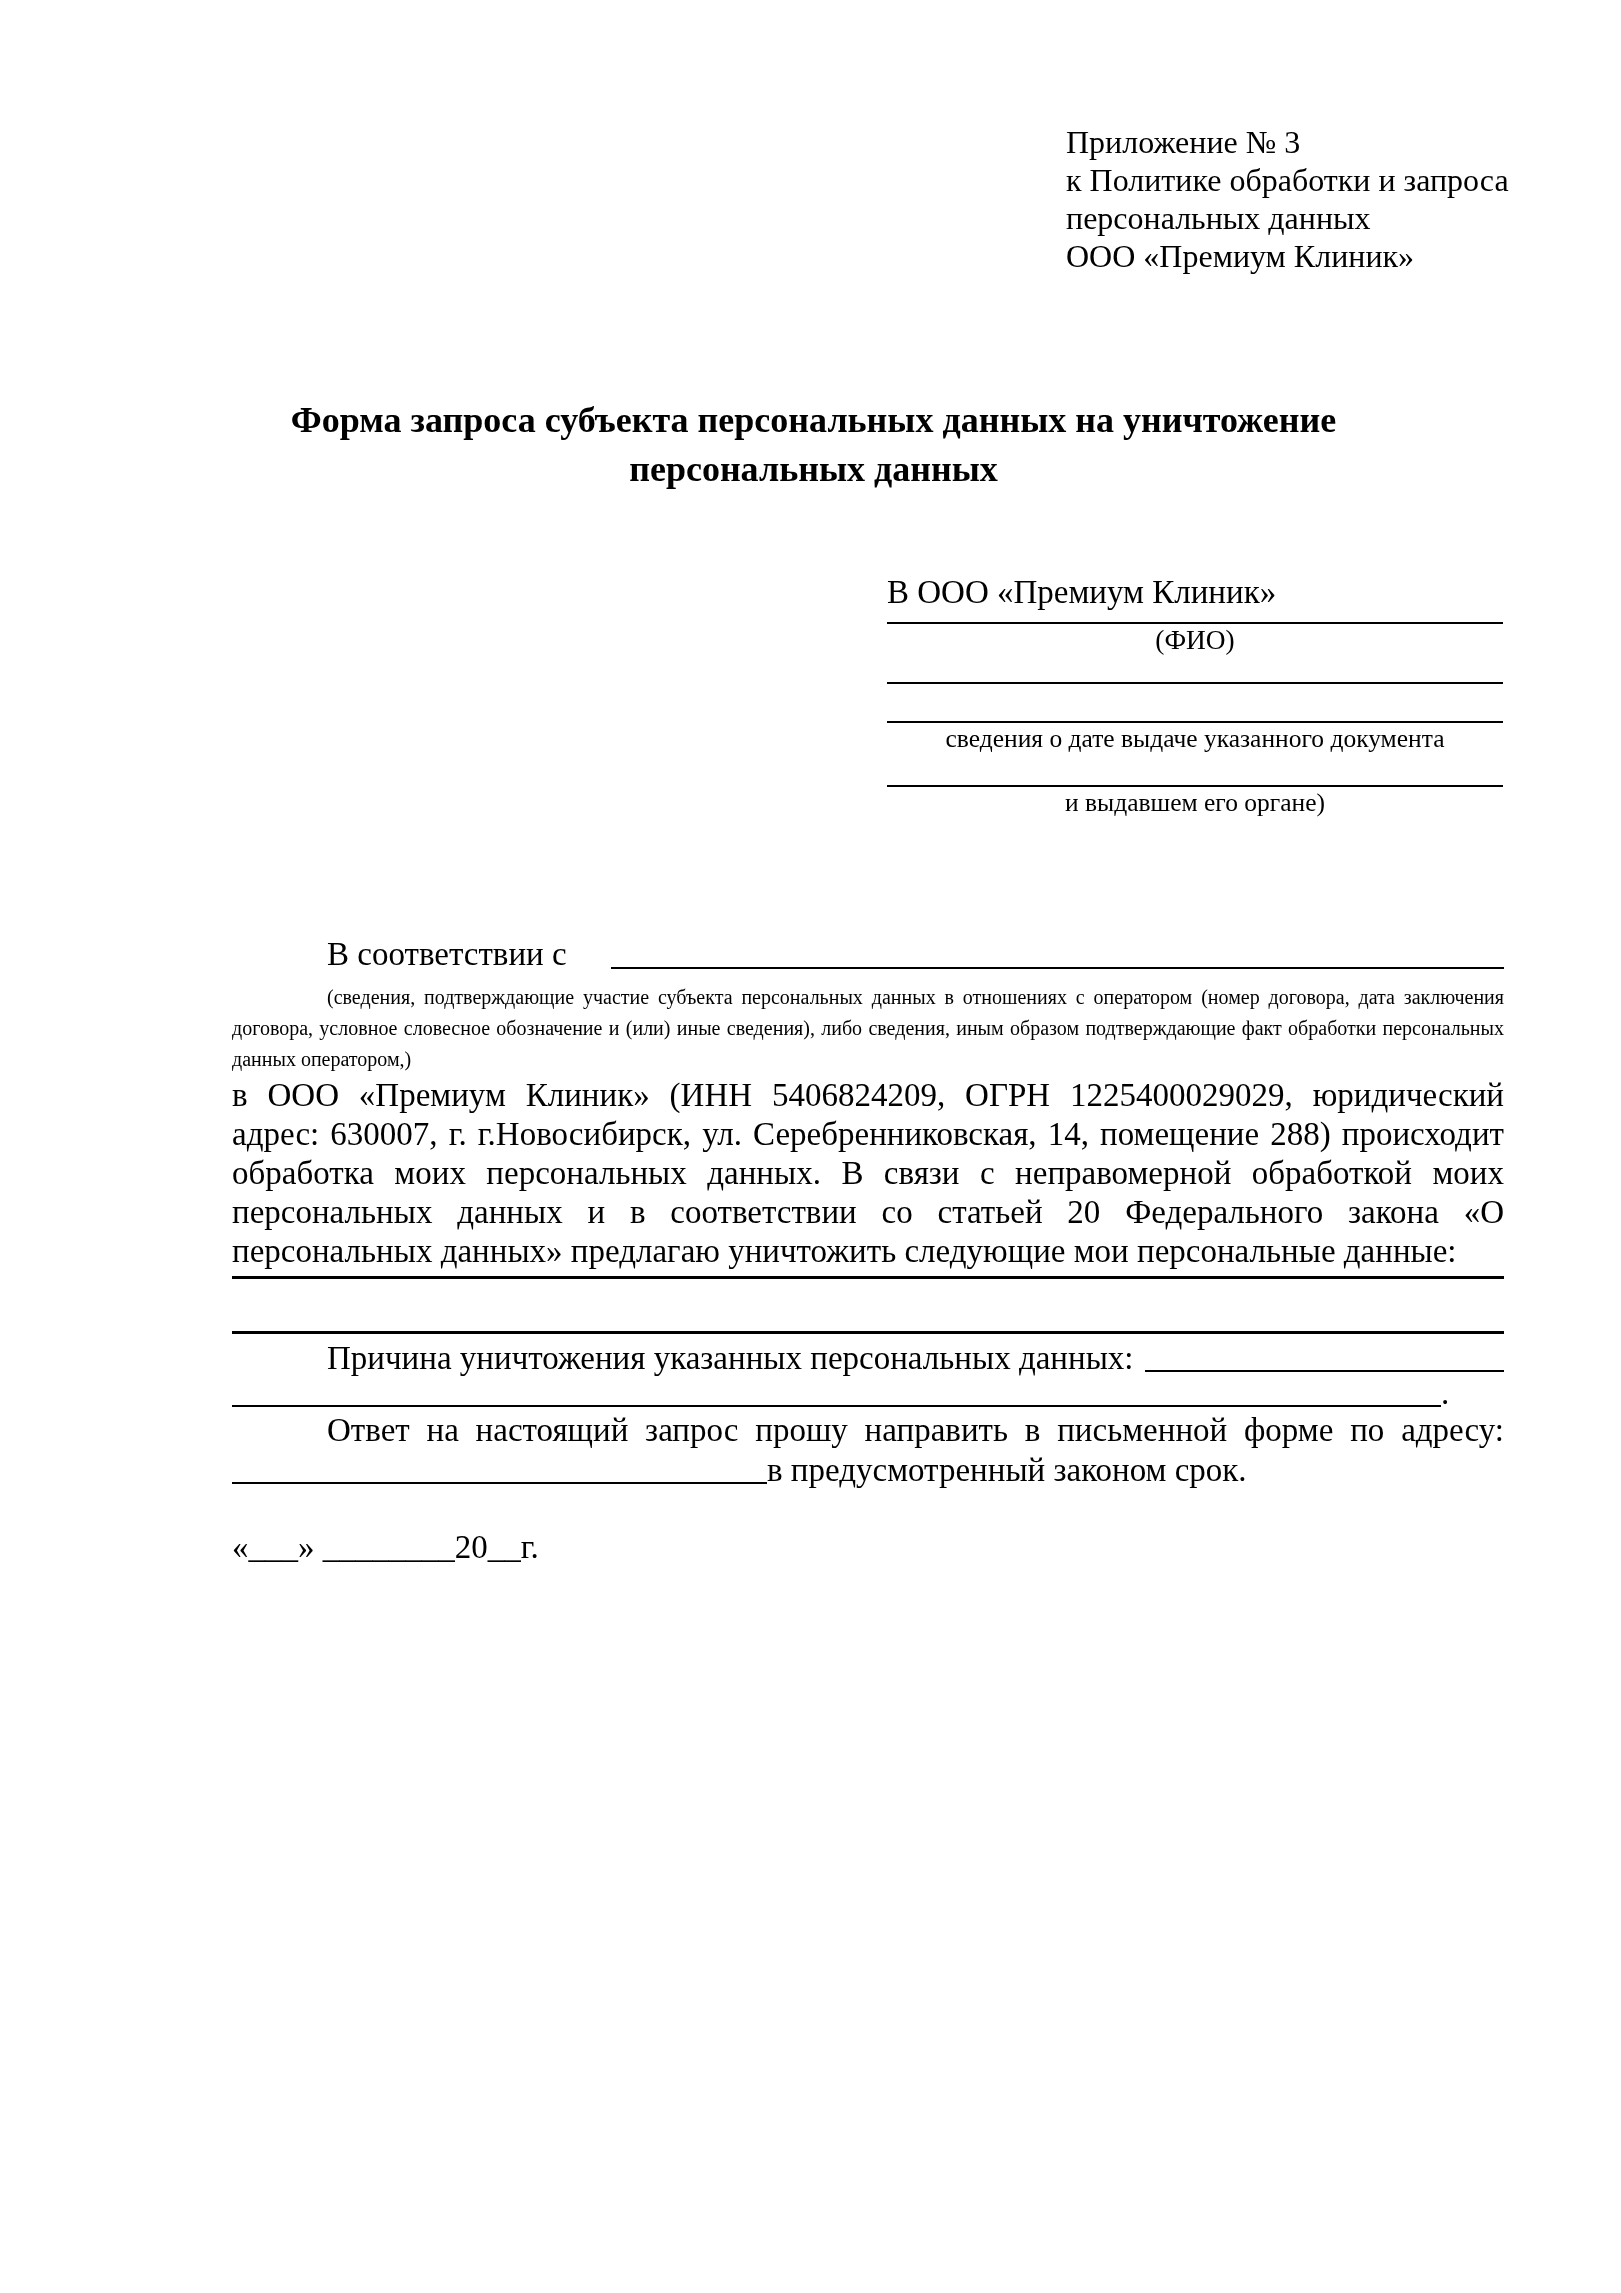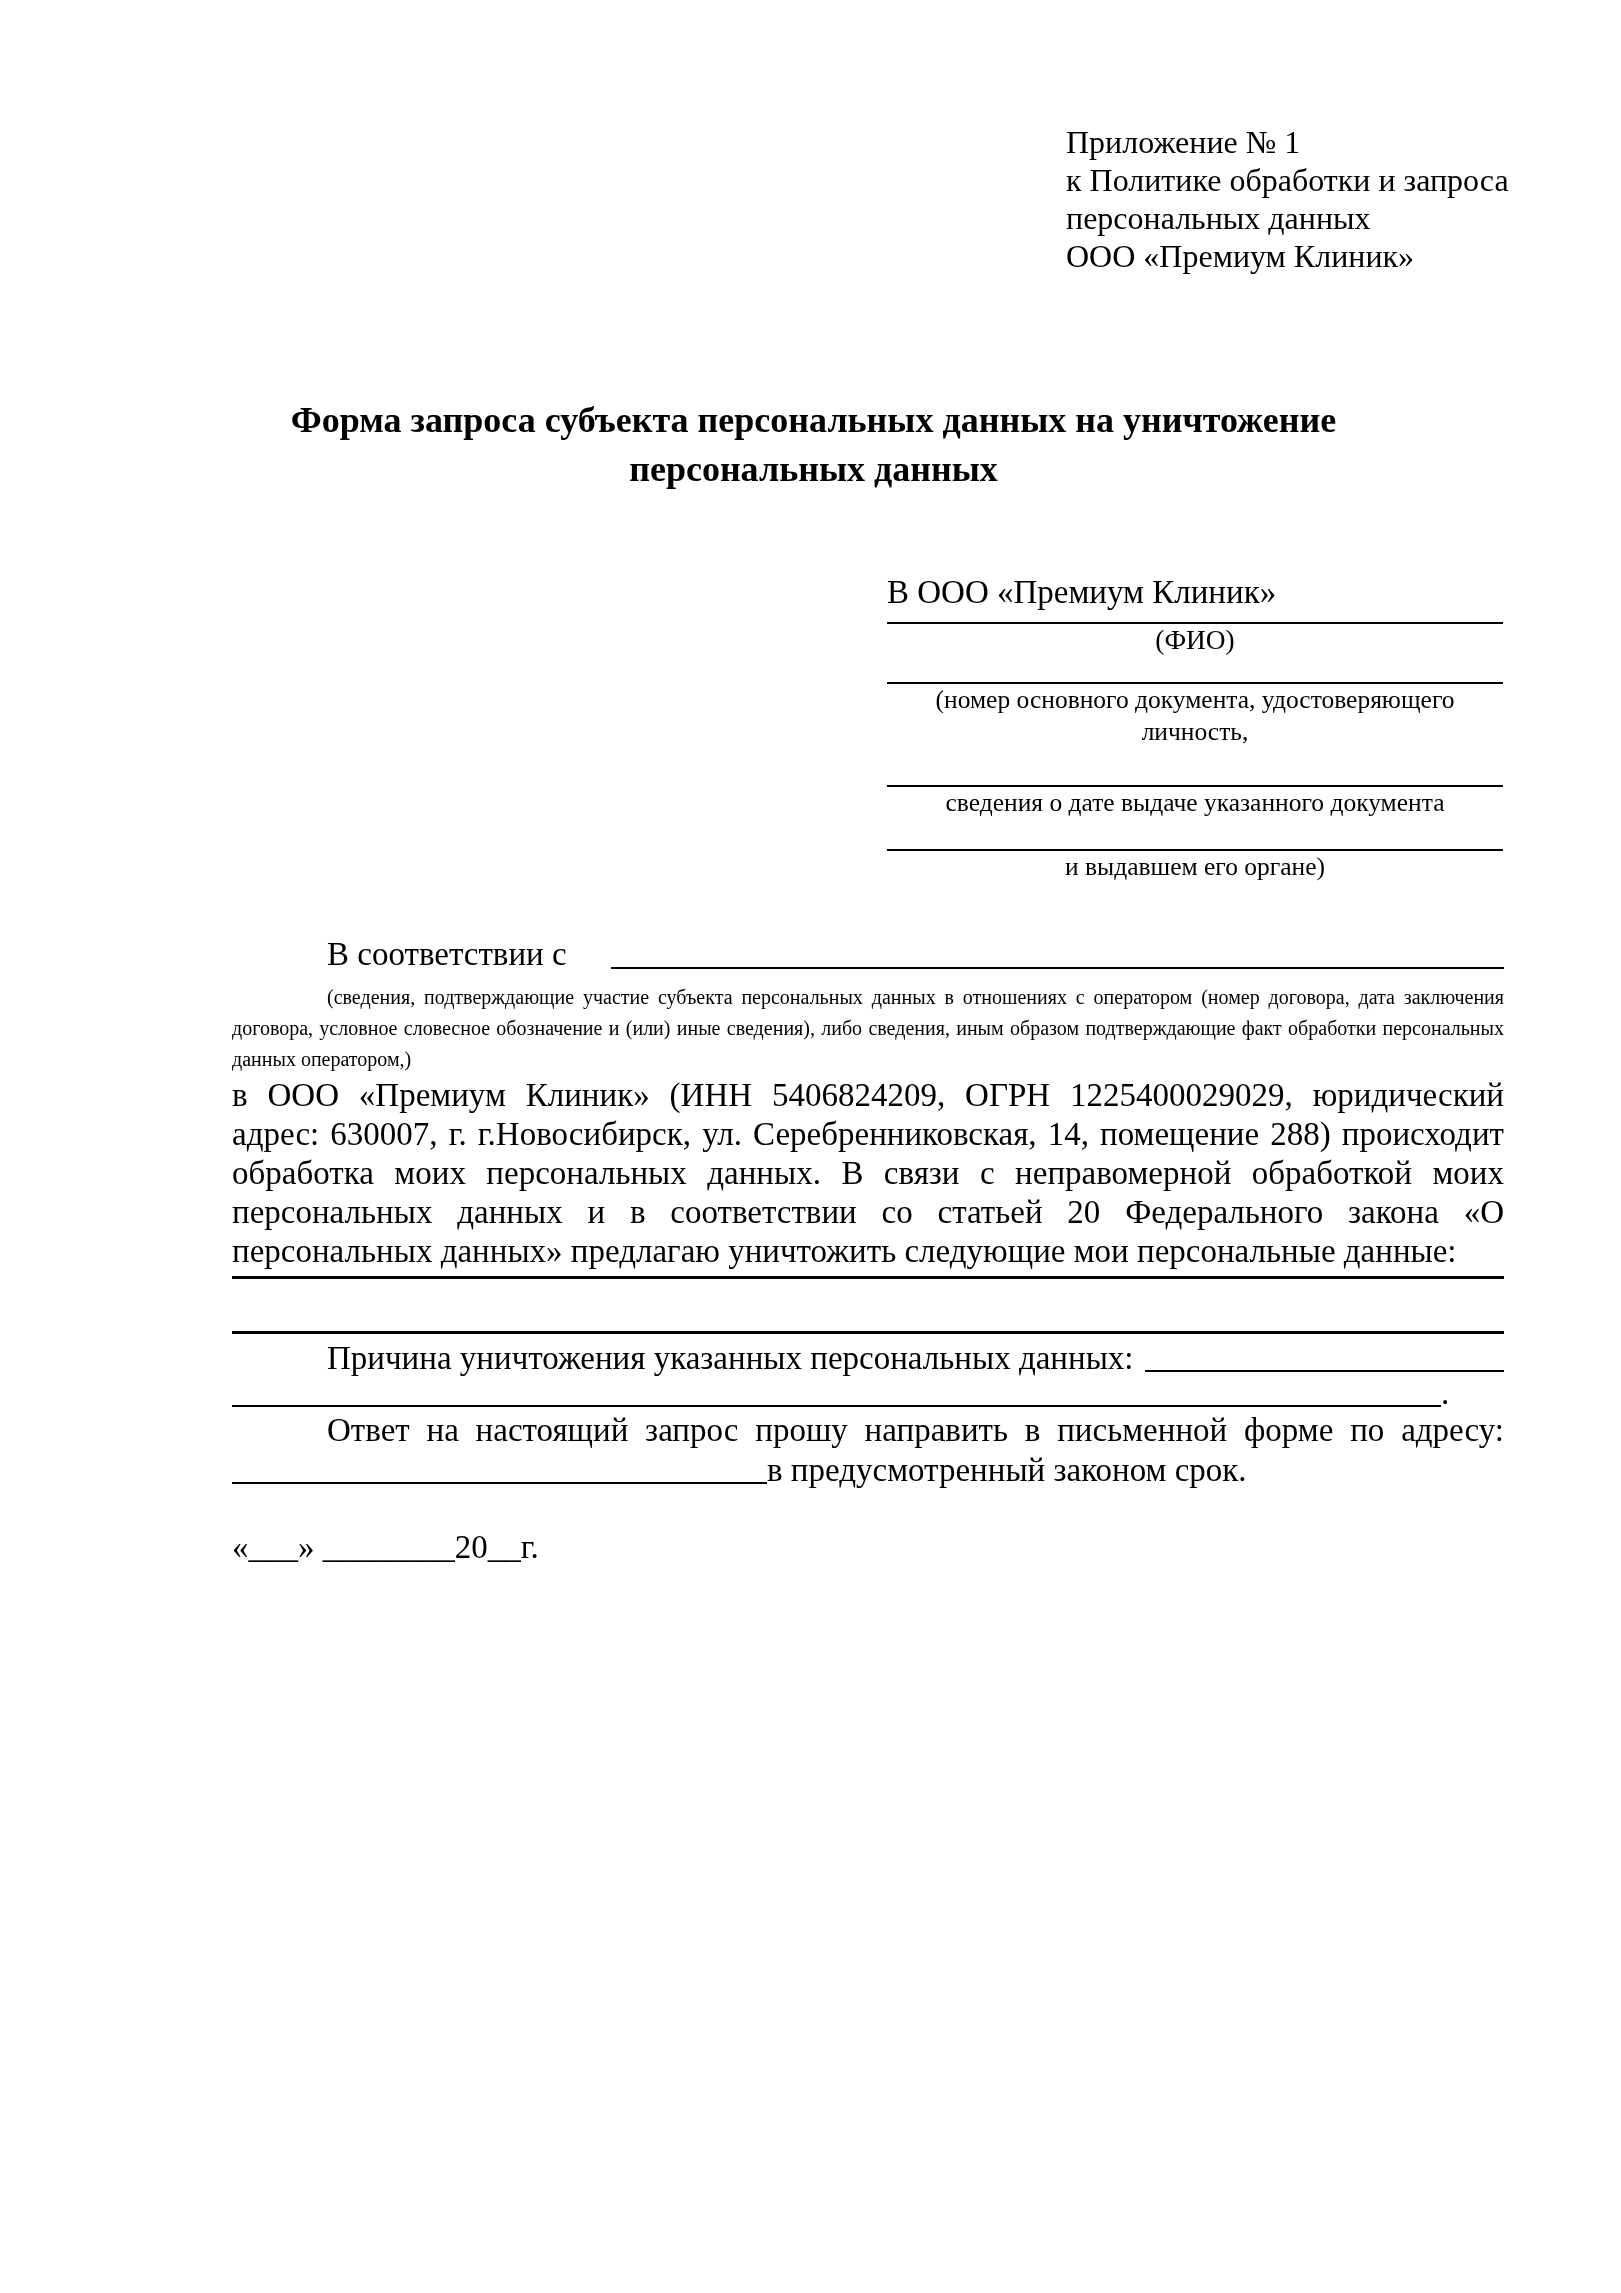--- a/index.html
+++ b/index.html
@@ -84,37 +84,36 @@
   }
   #footer-row .sig-group { display: flex; margin-right: 35px; }
   #footer-row .sig-fill { width: 413px; border-bottom: 2.9px solid #000; margin-bottom: 5.9px; }
 </style>
 </head>
 <body>
 
 <div class="page">
 
   <div class="abs" id="appendix">
-    <div>Приложение № 1</div>
+    <div>Приложение № 3</div>
     <div>к Политике обработки и запроса</div>
     <div>персональных данных</div>
     <div>ООО «Премиум Клиник»</div>
   </div>
 
   <div class="abs" id="title">
     <div>Форма запроса субъекта персональных данных на уничтожение</div>
     <div>персональных данных</div>
   </div>
 
   <div class="abs" id="addressee">
     <div>В ООО «Премиум Клиник»</div>
     <div class="blank u-fio"></div>
     <div class="cap cap-fio">(ФИО)</div>
     <div class="blank u-doc"></div>
-    <div class="cap cap-sm">(номер основного документа, удостоверяющего личность,</div>
     <div class="blank u-date"></div>
     <div class="cap cap-sm">сведения о дате выдаче указанного документа</div>
     <div class="blank u-organ"></div>
     <div class="cap cap-sm">и выдавшем его органе)</div>
   </div>
 
   <div class="abs" id="accordance">
     <span class="prefix">В соответствии с </span>
     <span class="fill"></span>
   </div>

